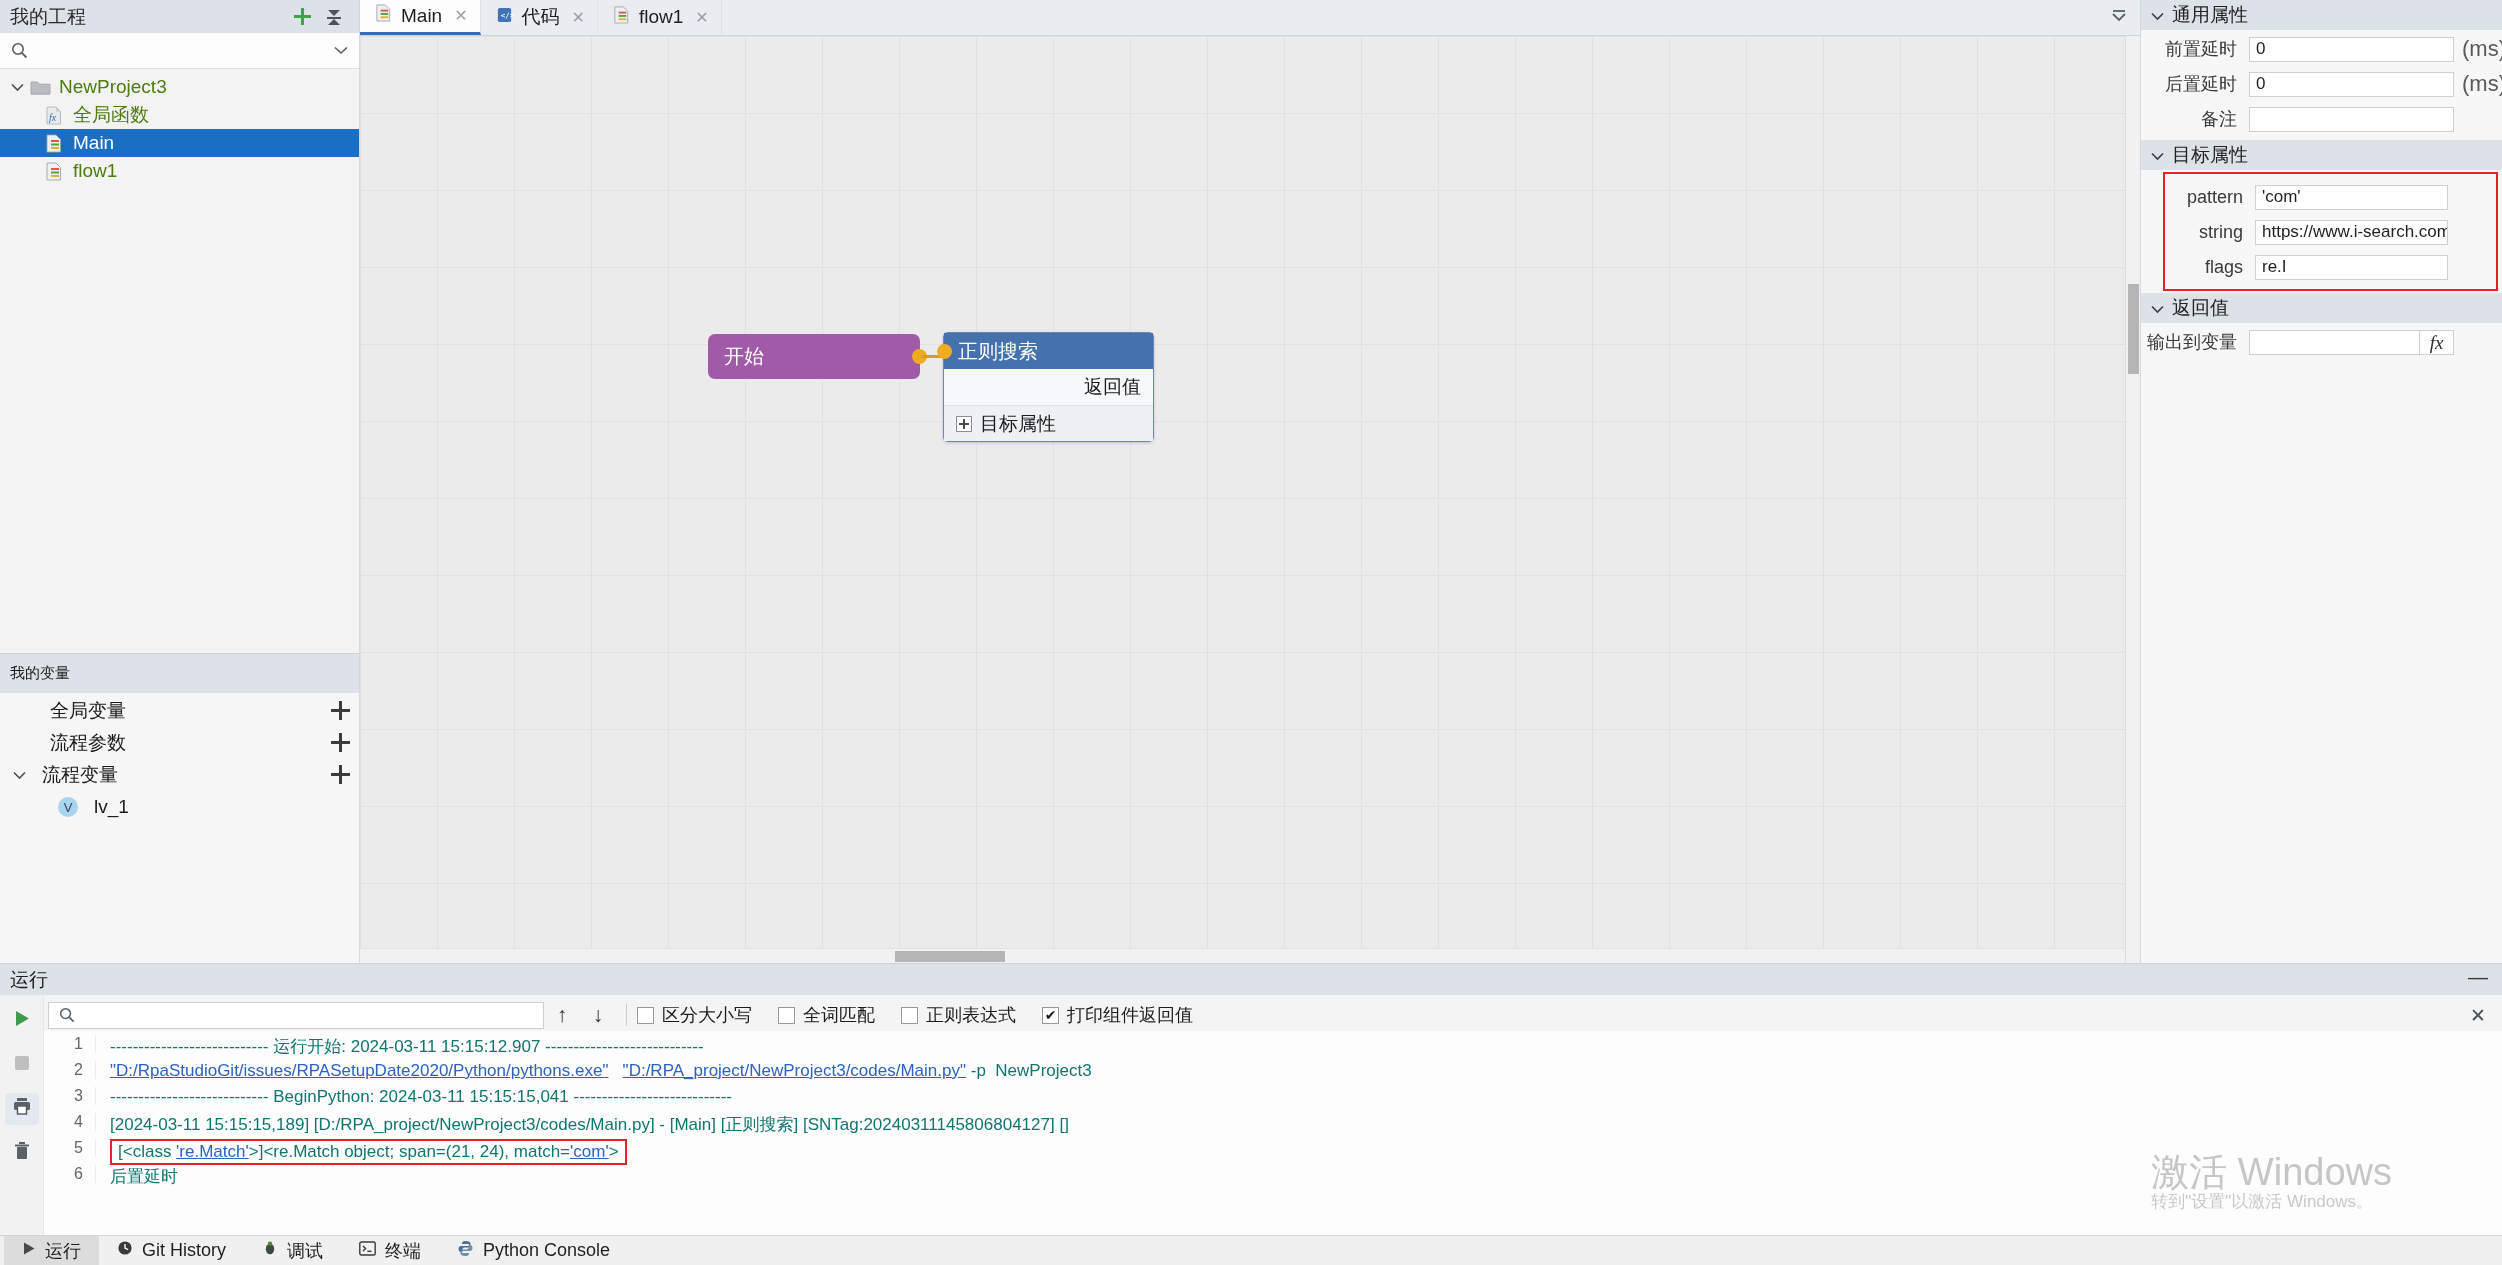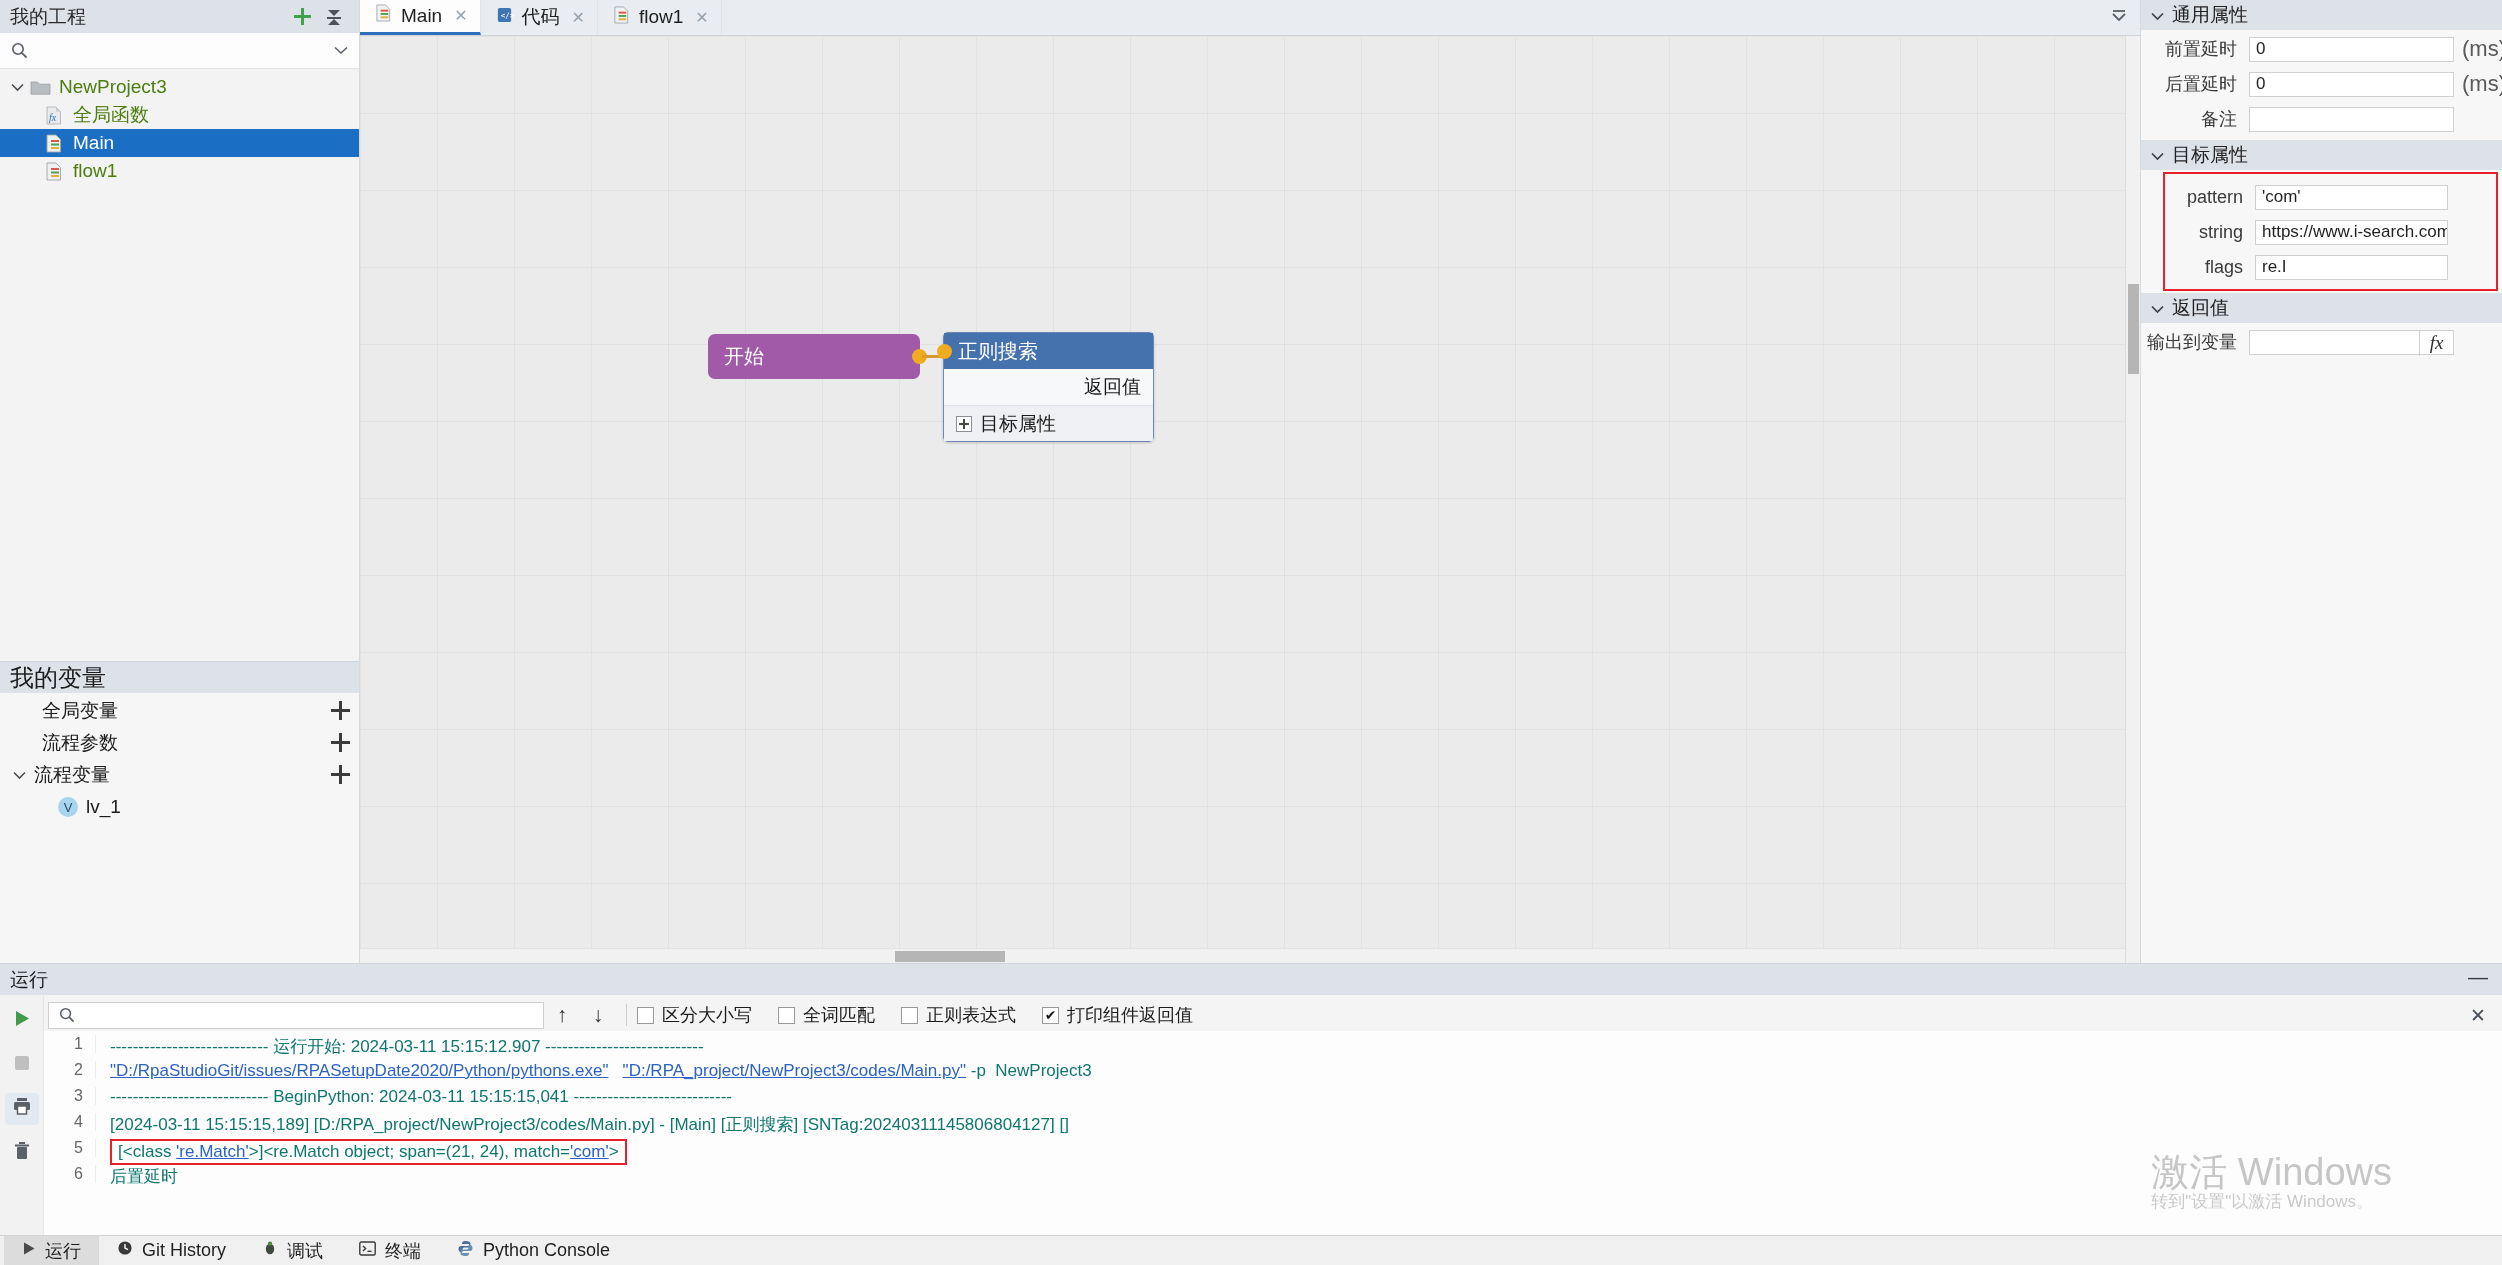--- a/index.html
+++ b/index.html
@@ -46,26 +46,26 @@
   .tree { background: #f3f3f3; flex: 1; overflow: hidden; padding-top: 4px; }
   .tree-row { height: 28px; display: flex; align-items: center; font-size: 19px; color: #4d7c0f;
               padding-right: 4px; cursor: pointer; white-space: nowrap; }
   .tree-row.sel { background: #1a6fc4; color: #fff; }
   .chev { width: 22px; display: flex; align-items: center; justify-content: center; }
   .chev svg { display: block; }
   .ti { width: 24px; height: 20px; margin-right: 7px; display: flex; align-items: center; justify-content: center; }
   .indent1 { padding-left: 6px; }
   .indent2 { padding-left: 42px; }
 
-  .vars-head { height: 32px; background: #dde1e8; display: flex; align-items: center;
-               padding: 0 10px; font-size: 24px; border-top: 1px solid #cfd4da; }
+  .vars-head { height: 40px; background: #dde1e8; display: flex; align-items: center;
+               padding: 0 10px; font-size: 15px; border-top: 1px solid #cfd4da; }
   .vars-body { background: #f6f6f6; height: 270px; }
   .var-row { height: 28px; display: flex; align-items: center; font-size: 19px; padding-right: 8px;
              margin-top: 4px; cursor: pointer; }
-  .var-row .lbl { flex: 1; }
+  .var-row .lbl { flex: 1; margin-left: 8px; }
   .var-plus { width: 20px; height: 20px; position: relative; cursor: pointer; }
   .var-plus:before, .var-plus:after { content: ""; position: absolute; background: #3b3b3b; }
   .var-plus:before { left: 8px; top: 0; width: 3px; height: 19px; }
   .var-plus:after { top: 8px; left: 0; height: 3px; width: 19px; }
   .vbadge { width: 20px; height: 20px; border-radius: 50%; background: #a9d4ee; color: #2b4a66;
             font-size: 13px; display: flex; align-items: center; justify-content: center; margin-right: 8px; }
 
   
   .center { flex: 1; display: flex; flex-direction: column; min-width: 0; background: #fff; }
   .tabbar { height: 36px; background: #e9ecf1; display: flex; align-items: flex-end;

